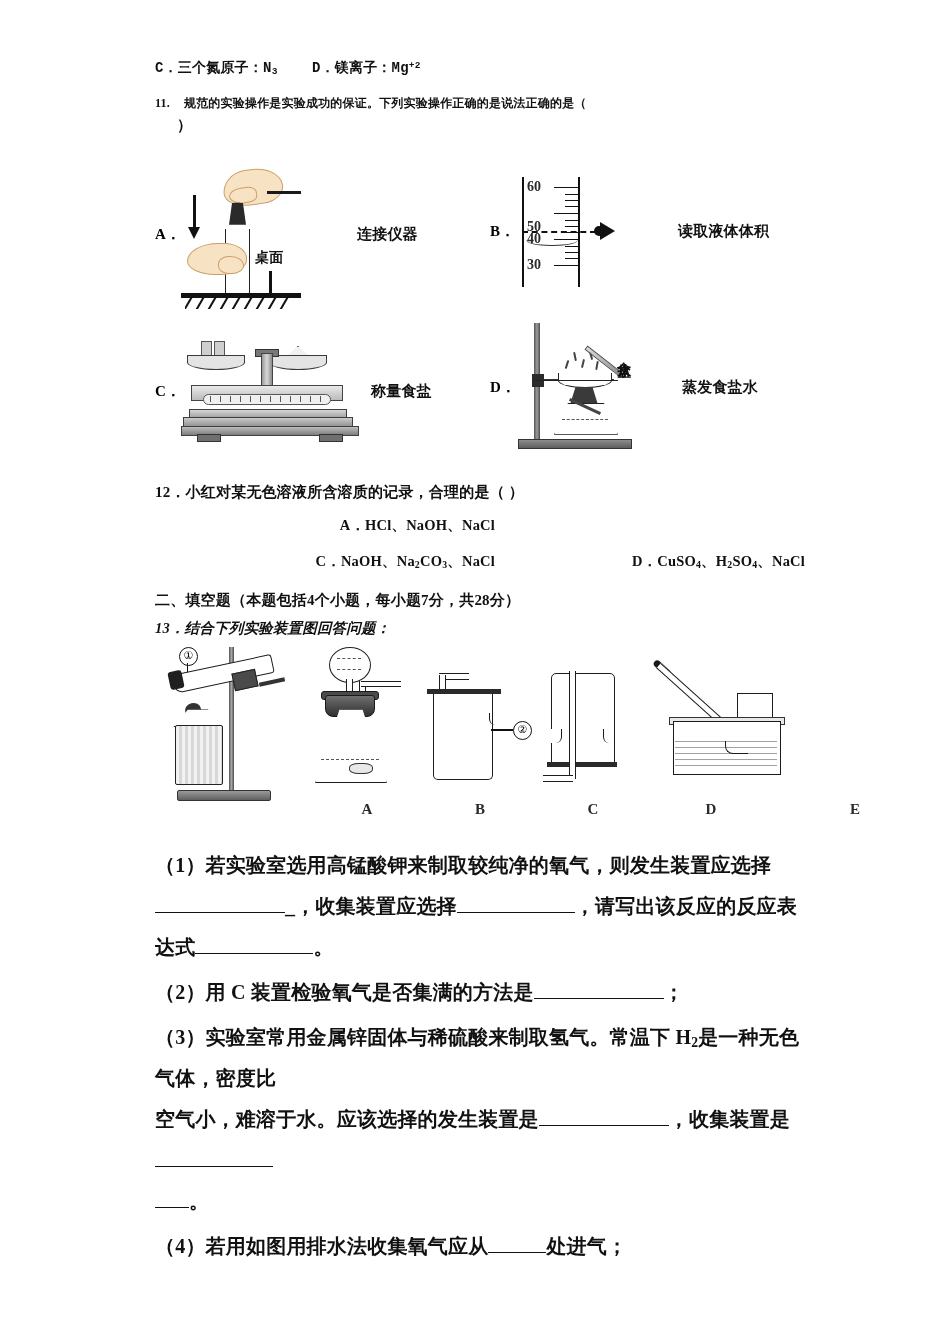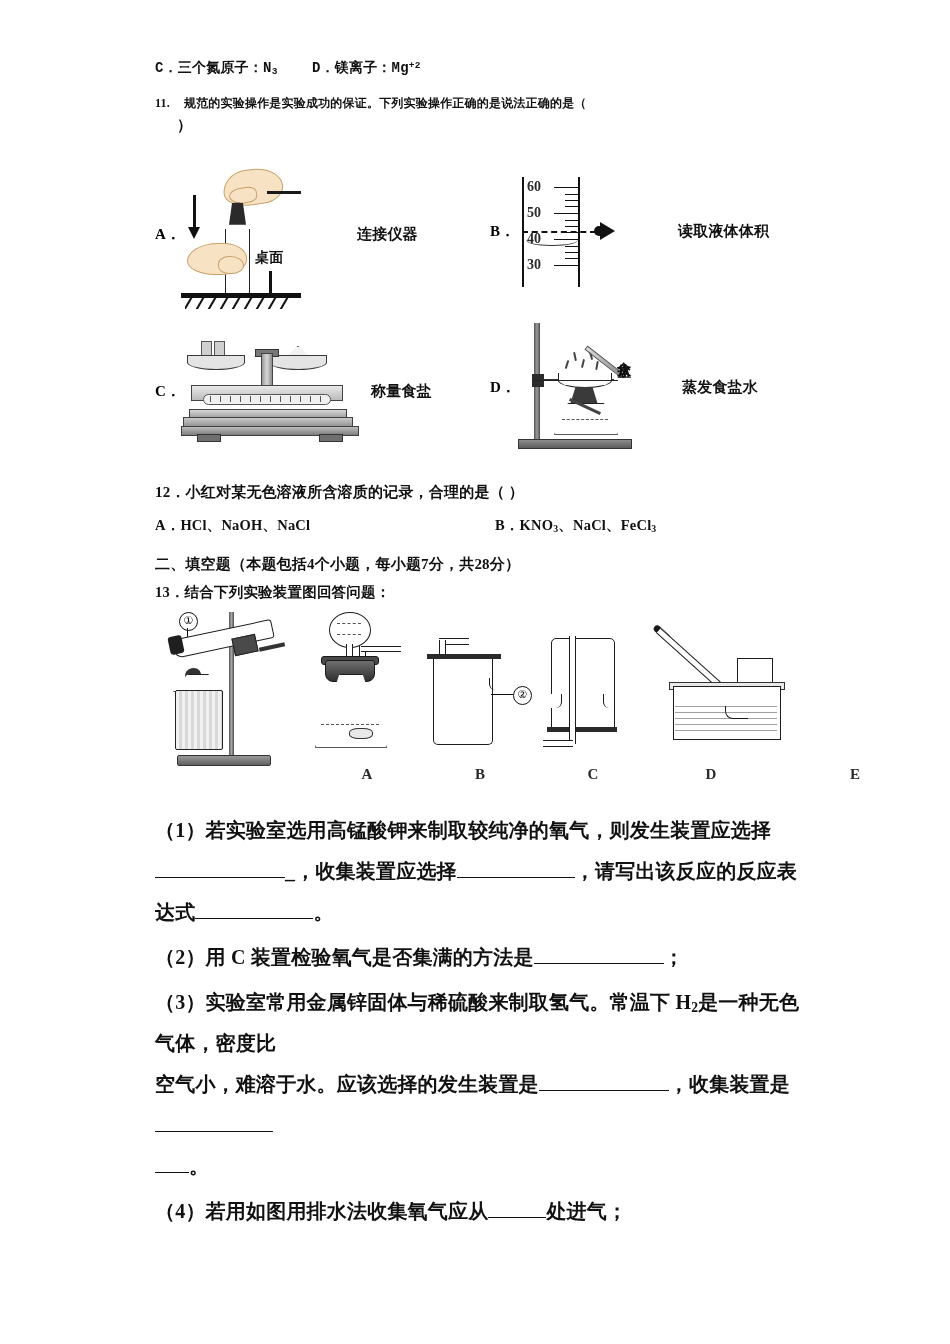--- a/index.html
+++ b/index.html
@@ -373,31 +373,32 @@
     width: 84px; height: 1.6px; background:#222;
   }
 
   
   .q12 { margin-top: 6px; }
   .q12-stem { font-size: 15px; margin-bottom: 12px; }
   .q12-row {
     display: flex;
     font-size: 15px;
     margin-bottom: 14px;
+    text-align: right;
   }
   .q12-col { width: 340px; }
   .q12-col.right { width: 310px; }
 
   
   .sec-head {
     font-size: 15px;
     margin-top: 16px;
     margin-bottom: 6px;
   }
-  .q13-stem { font-size: 14.5px; margin-bottom: 4px; }
+  .q13-stem { font-size: 14.5px; margin-bottom: 4px; font-style: italic; }
 
   
   .appRow {
     position: relative;
     width: 650px;
     height: 185px;
     margin-top: 4px;
   }
   .appItem { position: absolute; }
   .appLabel {
@@ -756,21 +757,21 @@
           <div class="tick min" style="top:47px"></div>
           <div class="tick min" style="top:53px"></div>
           <div class="tick min" style="top:59px"></div>
           <div class="tick maj" style="top:66px"></div>
           <div class="tick min" style="top:73px"></div>
           <div class="tick min" style="top:79px"></div>
           <div class="tick min" style="top:85px"></div>
           <div class="tick maj" style="top:92px"></div>
 
           <div class="sclNum" style="top:6px">60</div>
-          <div class="sclNum" style="top:32px">50</div>
+          <div class="sclNum" style="top:46px">50</div>
           <div class="sclNum" style="top:58px">40</div>
           <div class="sclNum" style="top:84px">30</div>
 
           <div class="meniscus"></div>
           <div class="dashline"></div>
           <div class="eye"></div>
         </div>
         <div class="opt-caption txt" style="margin-left:34px;">读取液体体积</div>
       </div>
 
@@ -835,25 +836,30 @@
       </div>
     </div>
 
     <div class="q12">
       <div class="txt q12-stem">12．小红对某无色溶液所含溶质的记录，合理的是（      ）</div>
 
       <div class="q12-row">
         <div class="txt q12-col">
           <span>A．</span>HCl、NaOH、NaCl
         </div>
+      </div>
+
+      <div class="q12-row">
+        <div class="txt q12-col">
+          <span>C．</span>NaOH、Na<sub>2</sub>CO<sub>3</sub>、NaCl
+        </div>
         <div class="txt q12-col right">
-          <span>B．</span>KNO<sub>3</sub>、NaCl、FeCl<sub>3</sub>
+          <span>D．</span>CuSO<sub>4</sub>、H<sub>2</sub>SO<sub>4</sub>、NaCl
         </div>
       </div>
-
     </div>
 
     <div class="txt sec-head">二、填空题（本题包括4个小题，每小题7分，共28分）</div>
     <div class="txt q13-stem">13．结合下列实验装置图回答问题：</div>
 
     <div class="appRow">
 
       <div class="appItem" style="left:12px; top:4px; width:130px; height:155px;">
         <div class="aLabel1">①</div>
         <div class="aLeader1"></div>

